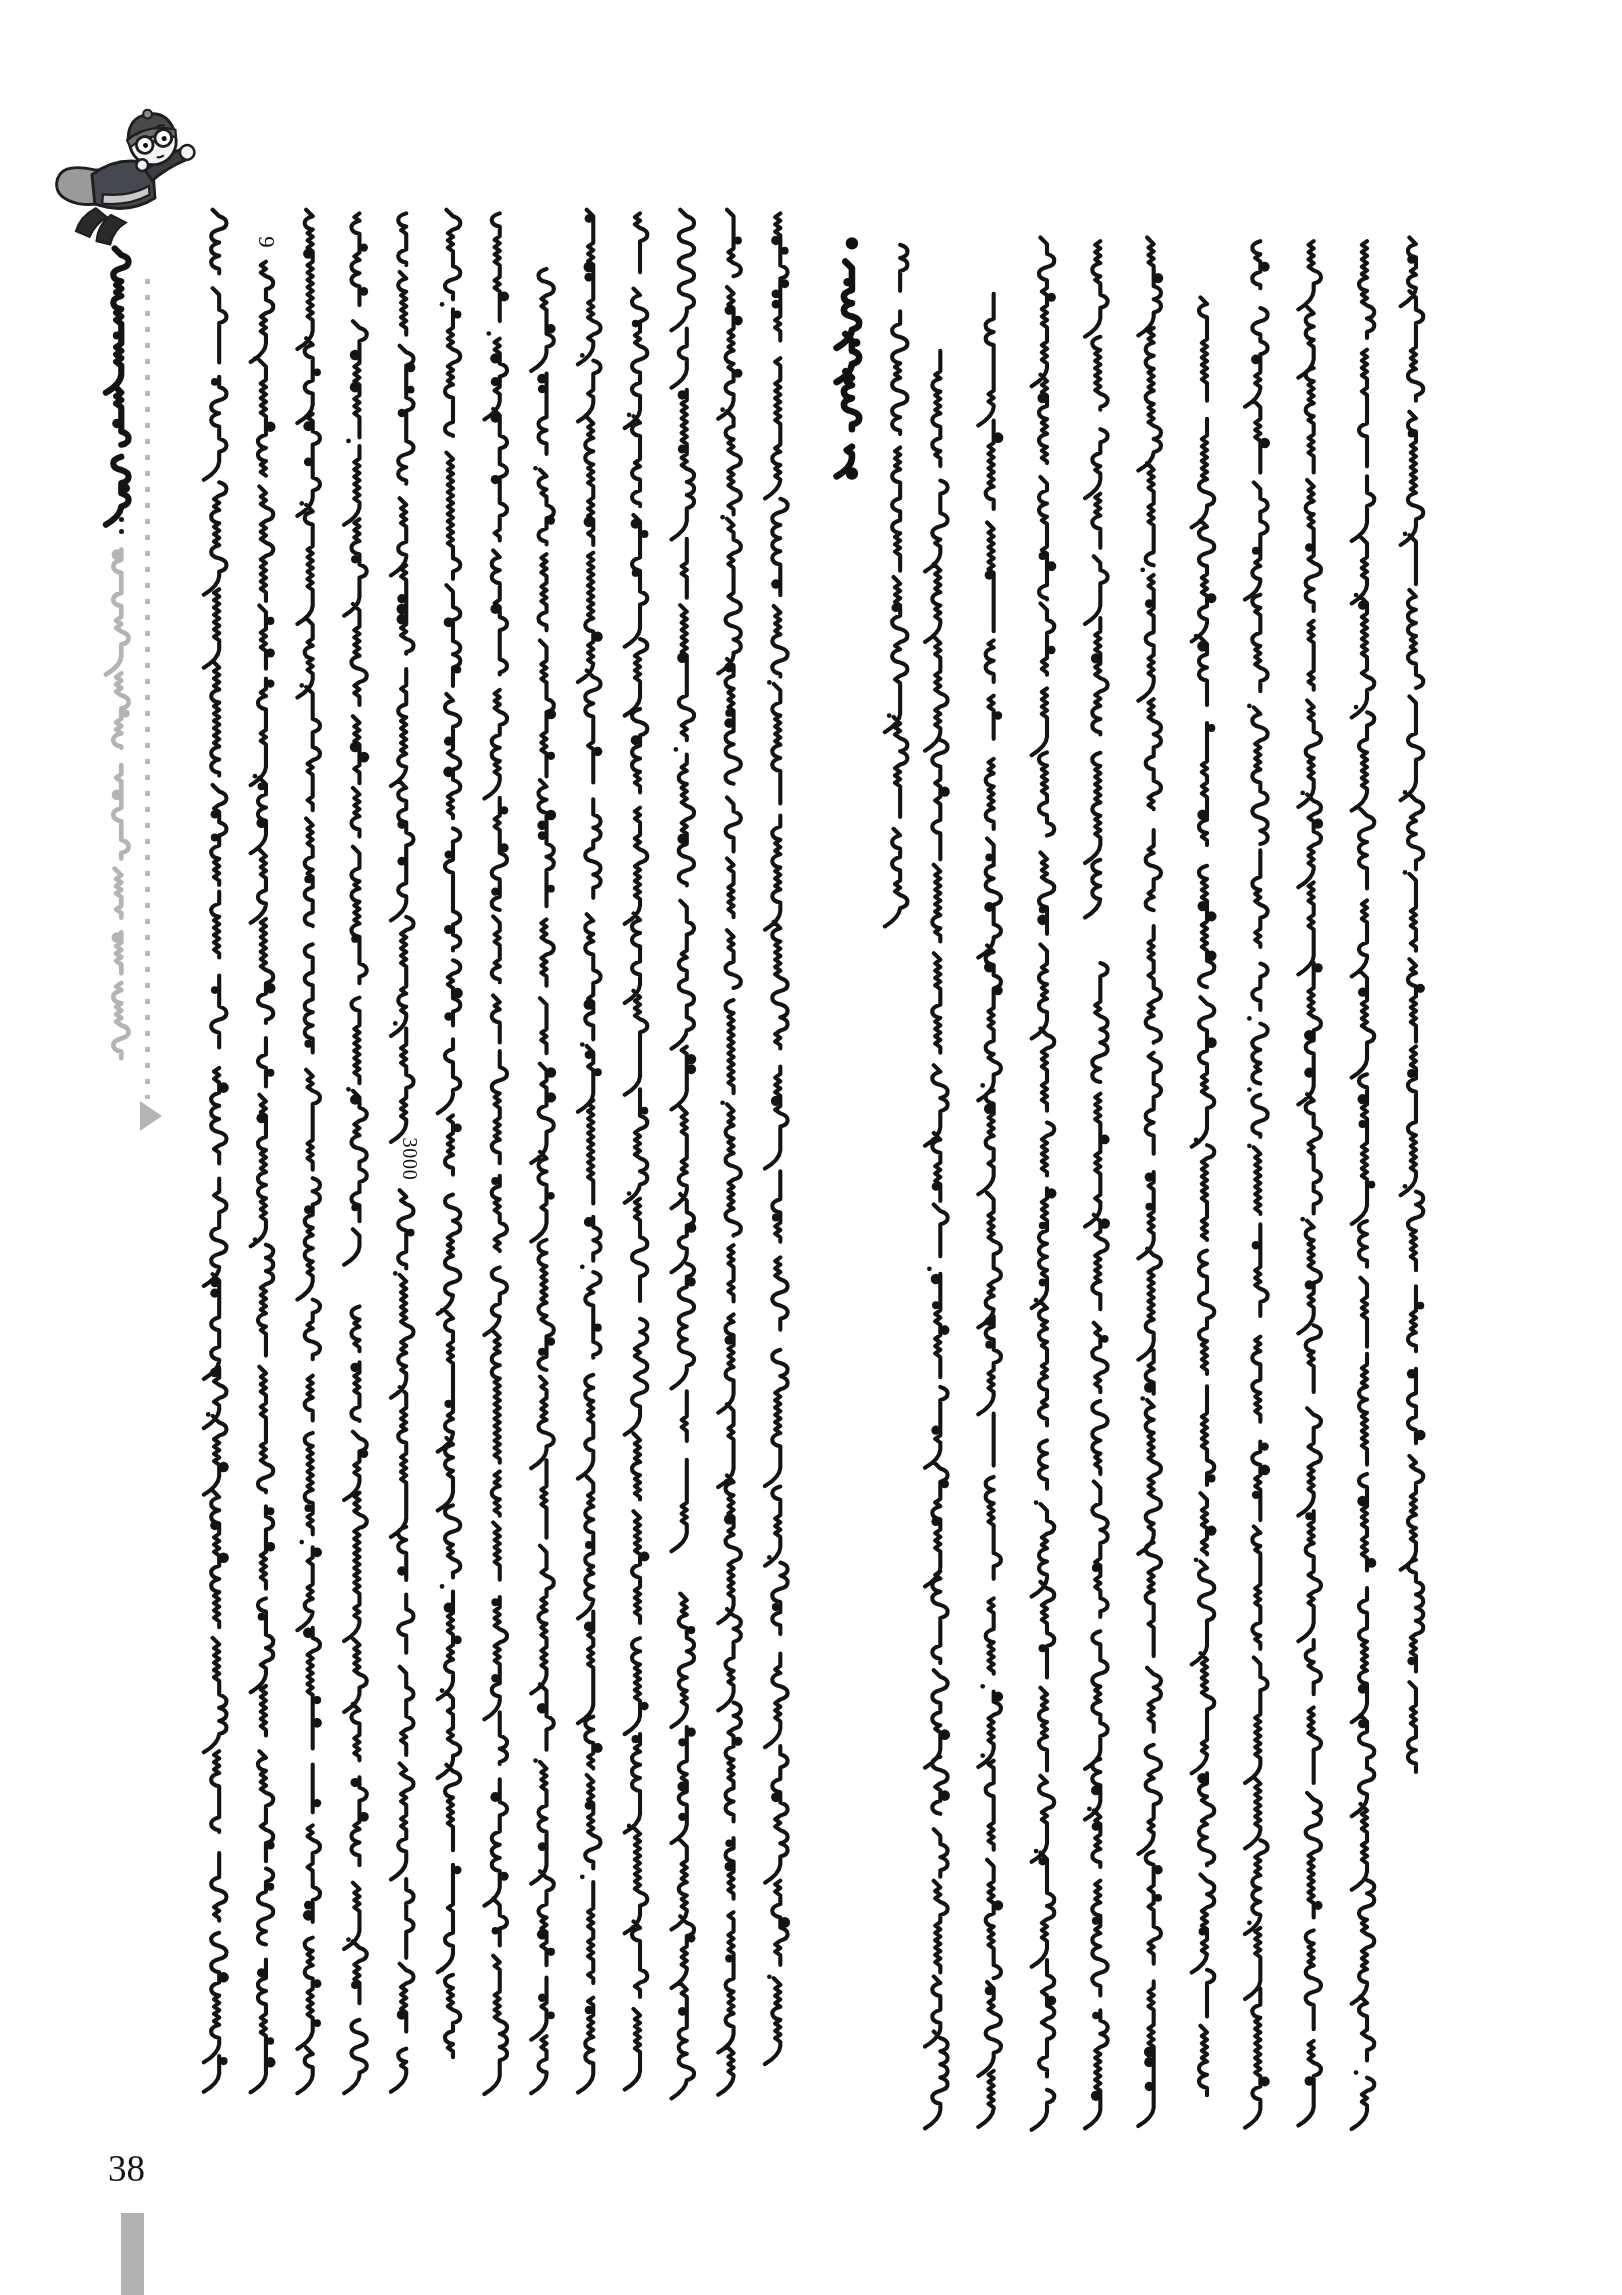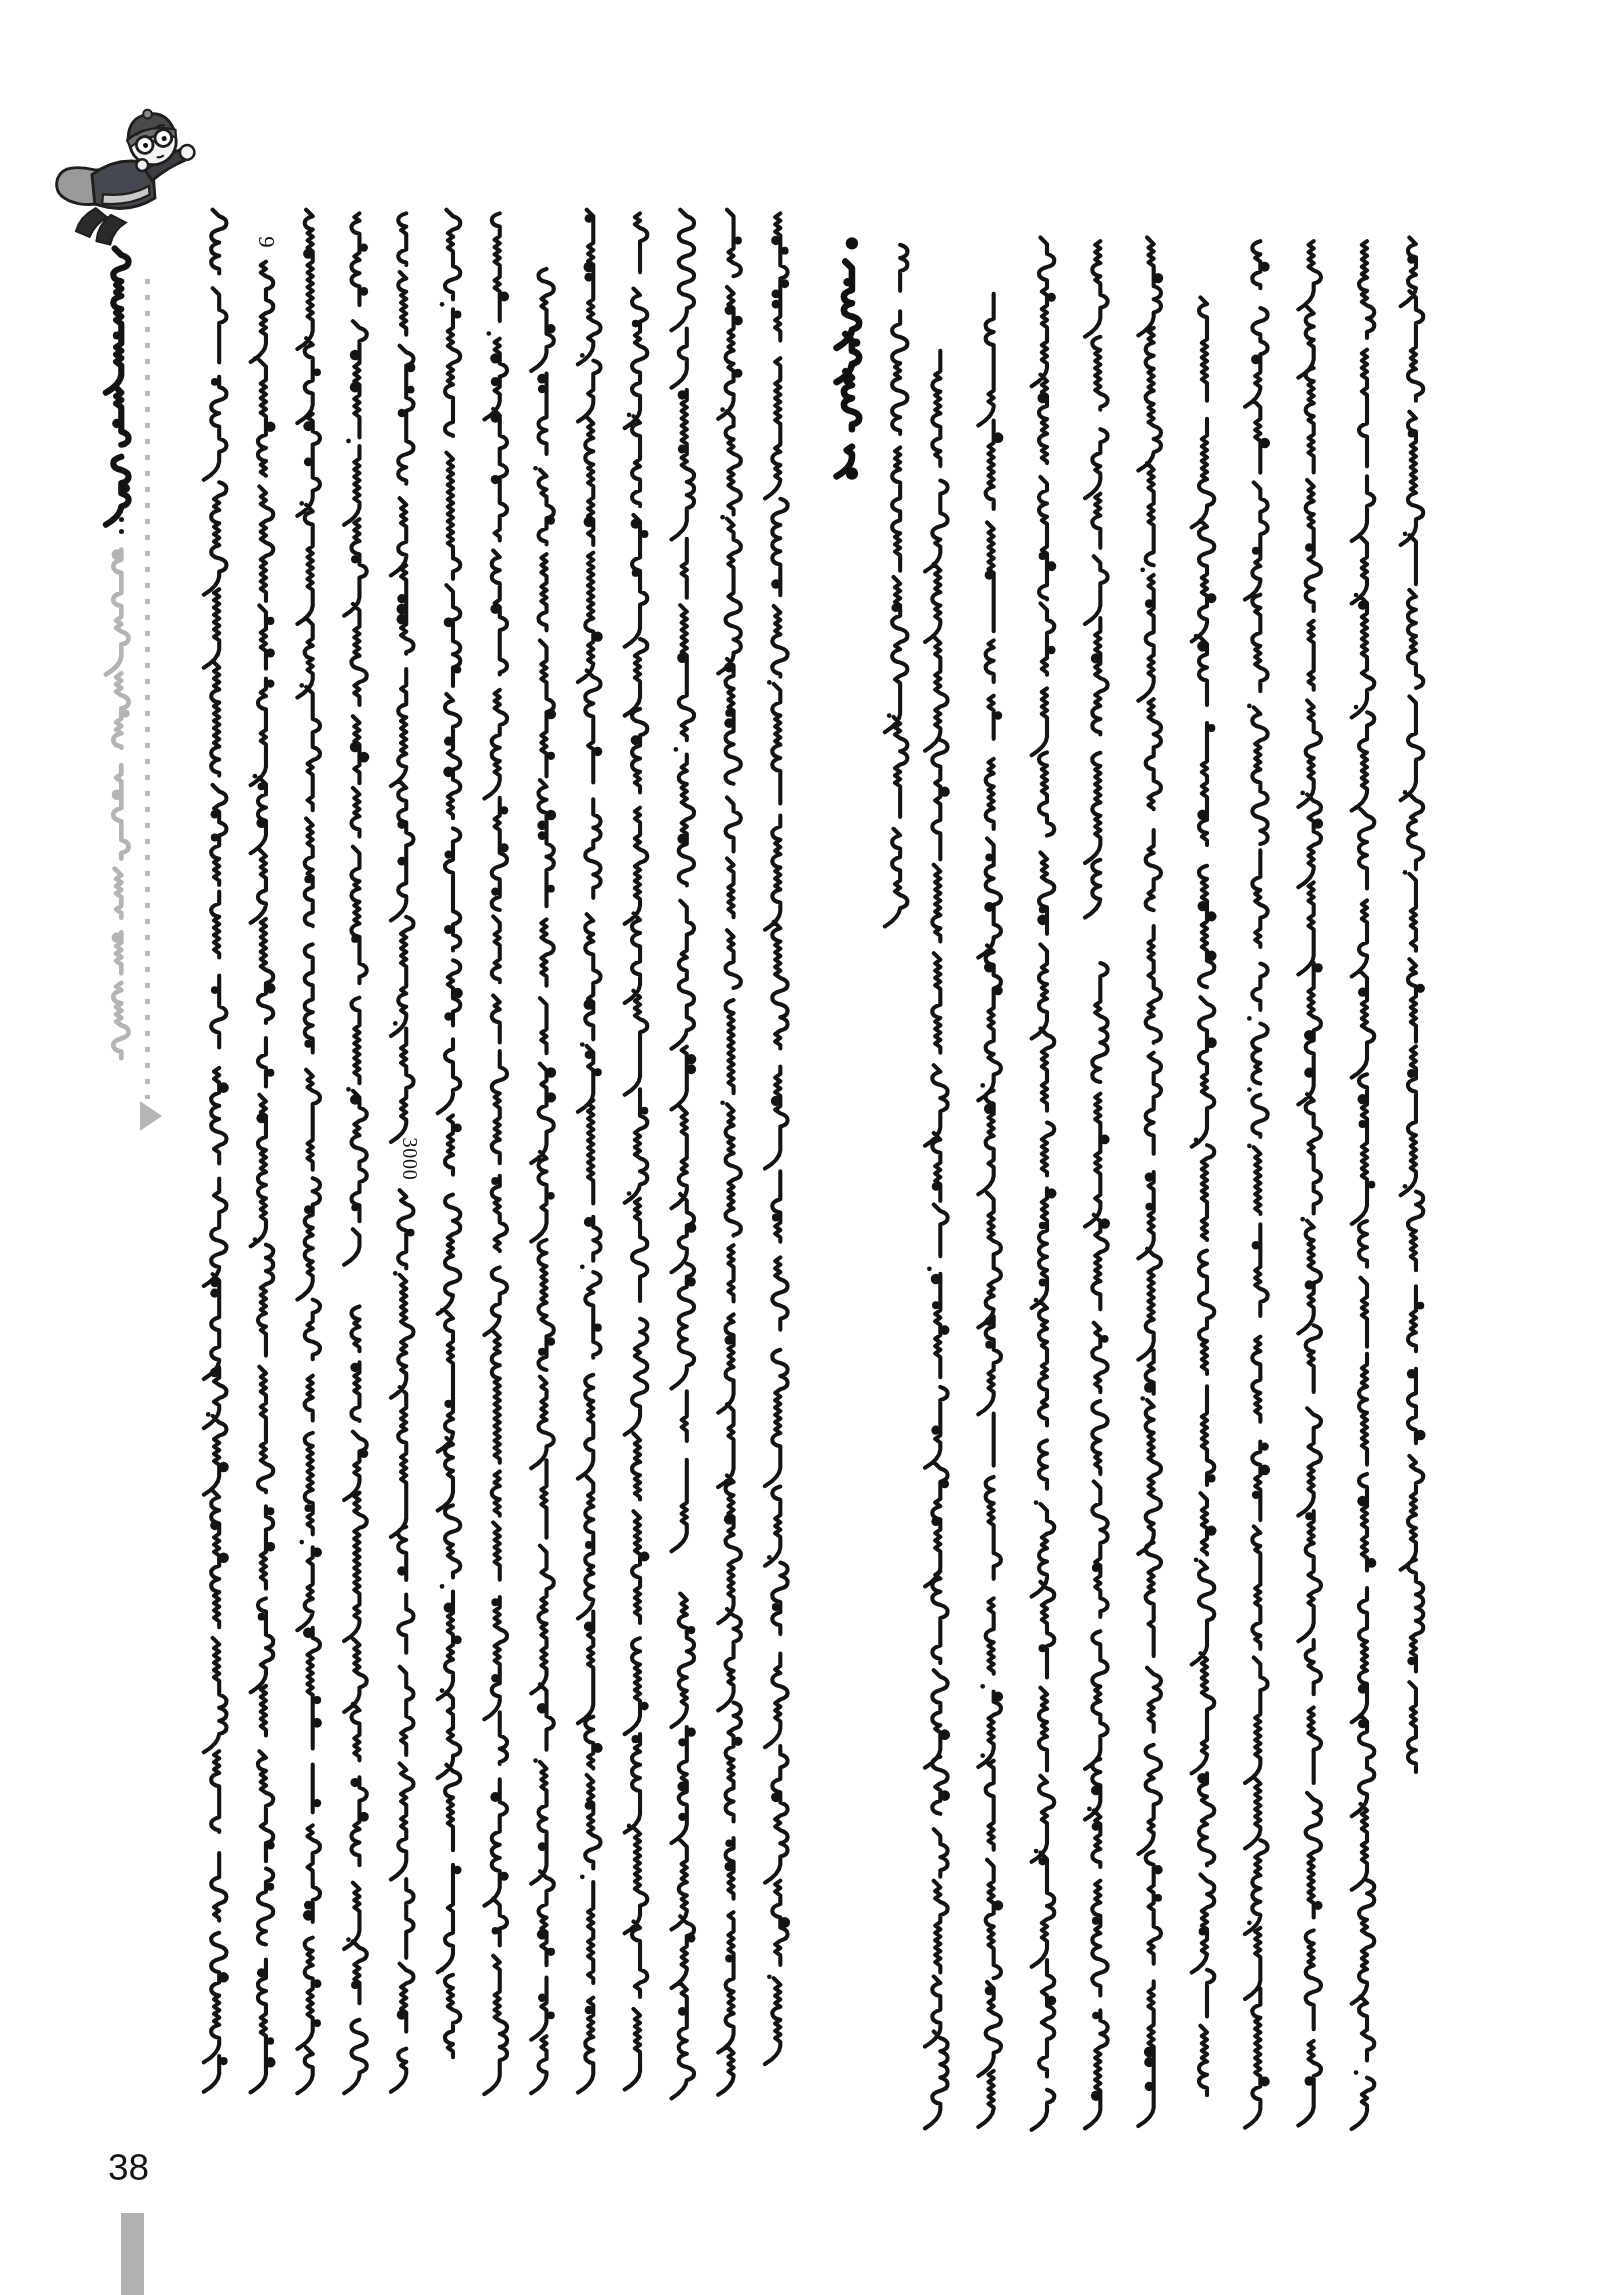--- a/index.html
+++ b/index.html
@@ -12,21 +12,21 @@
   #numeral-3000{font-size:20px;letter-spacing:0.7px;}
   #sidebar-dashes{position:absolute;left:145px;top:279px;width:5.1px;height:820px;
       background:repeating-linear-gradient(180deg,#b9b9b9 0 5.1px,rgba(0,0,0,0) 5.1px 16px);}
   #sidebar-colon{position:absolute;left:117px;top:517px;width:8.8px;height:22px;}
   #sidebar-colon i{position:absolute;left:2.2px;width:5.1px;height:5.1px;border-radius:50%;background:#141414;}
   #sidebar-colon i.d1{top:0;} #sidebar-colon i.d2{top:12.4px;}
   #sidebar-arrow{position:absolute;left:140px;top:1101px;width:0;height:0;
       border-top:15.3px solid rgba(0,0,0,0);border-bottom:15.3px solid rgba(0,0,0,0);
       border-left:22.7px solid #b5b5b5;}
   #page-number{position:absolute;left:108px;top:2147px;font-size:37px;color:#141414;
-      font-family:Liberation Sans, sans-serif;}
+      font-family:Liberation Serif, serif;}
   #footer-bar{position:absolute;left:121px;top:2213px;width:22.7px;height:83px;background:#b1b1b1;}
   #mascot{position:absolute;left:45px;top:101px;}
 </style>
 </head>
 <body>
 
 <div id="page">
 
   <svg id="mascot" width="175" height="183" viewBox="0 0 240 250">
     <g transform="translate(14,30) rotate(-14 105 95)">

